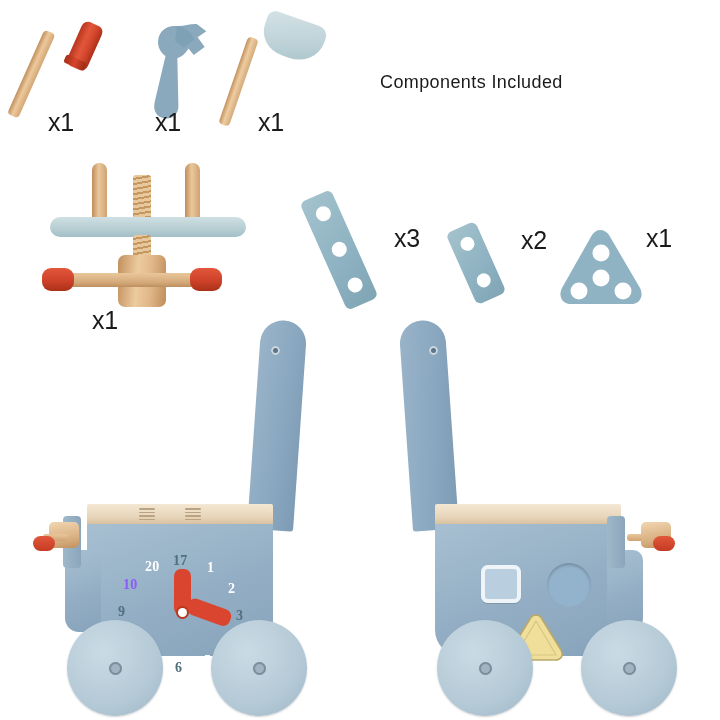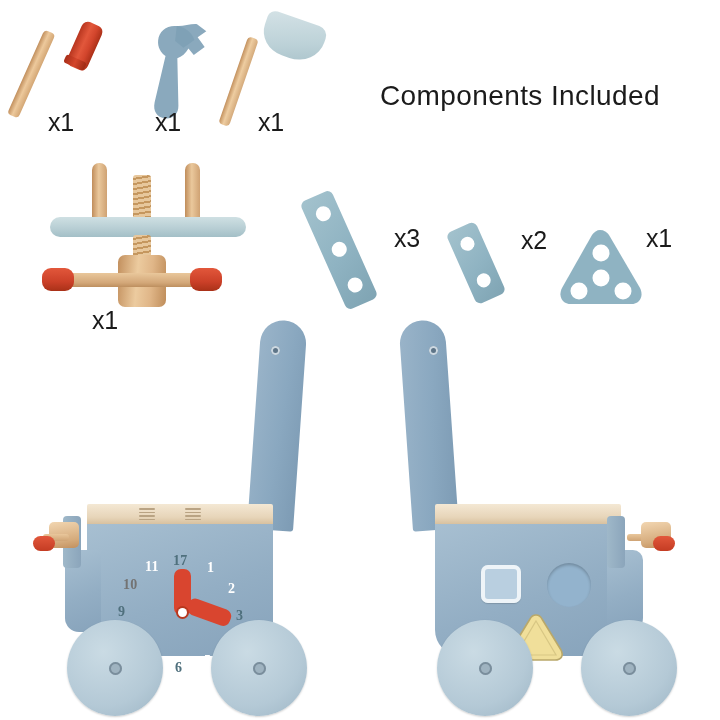--- a/index.html
+++ b/index.html
@@ -6,22 +6,22 @@
   body{
     width:720px;height:720px;background:#ffffff;
     font-family:"Liberation Sans", sans-serif;
     overflow:hidden;position:relative;
   }
   .stage{position:absolute;left:0;top:0;width:720px;height:720px;}
   .abs{position:absolute;}
 
   
   .title{
-    position:absolute;left:380px;top:80px;
-    font-size:28px;letter-spacing:.4px;color:#1b1b1b;
+    position:absolute;left:380px;top:72px;
+    font-size:18px;letter-spacing:.4px;color:#1b1b1b;
     font-weight:400;white-space:nowrap;
   }
   .qty{
     position:absolute;font-size:25px;color:#1a1a1a;
     font-weight:400;letter-spacing:-.3px;white-space:nowrap;
   }
 
   
   #screwdriver{left:14px;top:18px;width:96px;height:108px;}
   #screwdriver .sd-shaft{
@@ -304,22 +304,22 @@
     <div class="clock-num" style="left:148px;top:233px;color:#4f707d;">17</div>
     <div class="clock-num" style="left:182px;top:240px;color:#ffffff;">1</div>
     <div class="clock-num" style="left:203px;top:261px;color:#ffffff;">2</div>
     <div class="clock-num" style="left:211px;top:288px;color:#4f707d;">3</div>
     <div class="clock-num" style="left:201px;top:314px;color:#ffffff;">4</div>
     <div class="clock-num" style="left:179px;top:333px;color:#ffffff;">5</div>
     <div class="clock-num" style="left:150px;top:340px;color:#4f707d;">6</div>
     <div class="clock-num" style="left:121px;top:332px;color:#ffffff;">7</div>
     <div class="clock-num" style="left:101px;top:310px;color:#ffffff;">8</div>
     <div class="clock-num" style="left:93px;top:284px;color:#4f707d;">9</div>
-    <div class="clock-num" style="left:98px;top:257px;color:#737373;">10</div>
-    <div class="clock-num" style="left:120px;top:239px;color:#ffffff;">11</div>
+    <div class="clock-num" style="left:98px;top:257px;color:#8b5cf6;">10</div>
+    <div class="clock-num" style="left:120px;top:239px;color:#ffffff;">20</div>
 
     <div class="hand-hour" style="left:149px;top:249px;width:17px;height:46px;"></div>
     <div class="hand-min" style="left:163px;top:276px;width:45px;height:17px;transform:rotate(20deg);transform-origin:0 50%;"></div>
     <div class="clock-pin" style="left:153px;top:288px;"></div>
 
     <div class="wheel" style="left:42px;top:300px;">
       <div class="hub"></div>
     </div>
     <div class="wheel" style="left:186px;top:300px;">
       <div class="hub"></div>

